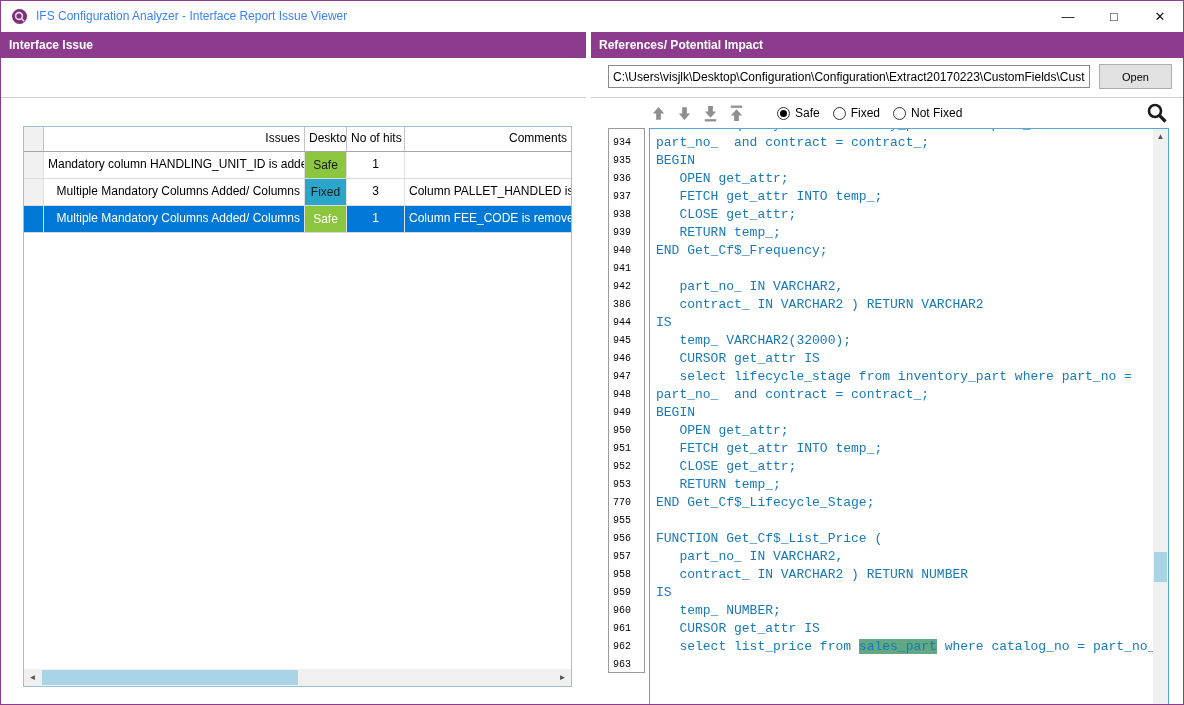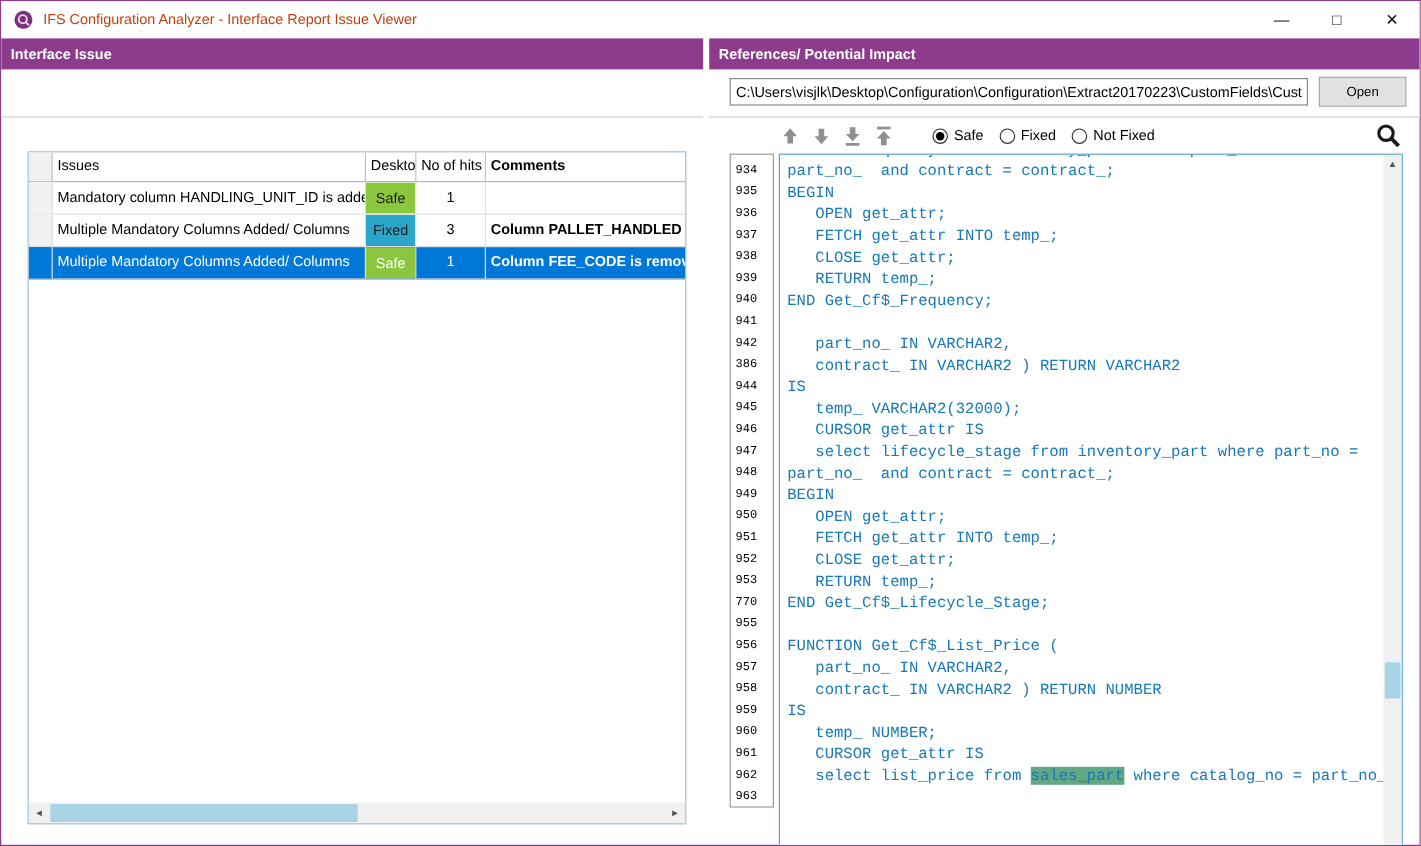--- a/index.html
+++ b/index.html
@@ -4,21 +4,21 @@
 <style>
   html,body{margin:0;padding:0;background:#c9c9c9;}
   .window{
     position:relative;width:1182px;height:703px;margin:0 auto;
     border:1px solid var(--purple,#8d3c8d);background:#fff;
     font-family:"Liberation Sans",sans-serif;color:#000;overflow:hidden;
   }
   
   .titlebar{position:absolute;left:0;top:0;width:100%;height:30px;background:#fff;display:flex;align-items:center;}
   .app-icon{margin:0 8px 0 10px;width:17px;height:17px;flex:0 0 auto;}
-  .title-text{font-size:12px;color:#c2410c;}
+  .title-text{font-size:12px;color:#3b82f6;}
   .win-controls{position:absolute;right:0;top:0;height:30px;display:flex;}
   .win-btn{width:46px;height:30px;display:flex;align-items:center;justify-content:center;font-size:13px;color:#111;cursor:default;}
   
   .panel-header{position:absolute;top:31px;height:26px;background:var(--purple,#8d3c8d);color:#fff;
     font-size:12px;font-weight:bold;line-height:26px;padding-left:8px;box-sizing:border-box;}
   #hdr-left{left:0;width:585px;}
   #hdr-right{left:590px;width:592px;}
   
   .strip{position:absolute;top:57px;height:40px;background:#fff;border-bottom:1px solid #cfcfcf;box-sizing:border-box;}
   #strip-left{left:0;width:585px;}
@@ -35,22 +35,22 @@
   .radio{width:13px;height:13px;border:1px solid #333;border-radius:50%;margin-right:5px;position:relative;box-sizing:border-box;background:#fff;}
   .radio.checked::after{content:"";position:absolute;left:2px;top:2px;width:7px;height:7px;border-radius:50%;background:#000;}
   .search-btn{position:absolute;right:14px;top:3px;width:24px;height:24px;}
   
   .issues-table{position:absolute;left:22px;top:125px;width:549px;height:561px;box-sizing:border-box;
     border:1px solid #9ebfd4;background:#fff;overflow:hidden;font-size:12px;}
   .t-row,.t-head{display:grid;grid-template-columns:20px 261px 42px 58px 1fr;}
   .t-head{height:24px;line-height:23px;border-bottom:1px solid #a6a6a6;}
   .t-head .t-cell{border-right:1px solid #c3c3c3;}
   .t-row{height:26px;line-height:25px;border-bottom:1px solid #dadada;background:#fff;}
-  .t-cell{padding:0 4px;overflow:hidden;white-space:nowrap;box-sizing:border-box;border-right:1px solid #e0e0e0;}
-  .t-cell:last-child{border-right:none;font-weight:bold;}
+  .t-cell{padding:0 4px;overflow:hidden;white-space:nowrap;box-sizing:border-box;border-right:1px solid #e0e0e0;text-align:right;}
+  .t-cell:last-child{border-right:none;}
   .c-sel{background:#f1f1f1;padding:0;}
   .c-impact{padding:0;}
   .c-hits{text-align:center;}
   .badge{display:flex;width:100%;height:100%;align-items:center;justify-content:center;color:#1a1a1a;}
   .t-row.selected{background:var(--sel,#0078d7);color:#fff;}
   .t-row.selected .c-sel{background:var(--sel,#0078d7);}
   .t-row.selected .badge{color:#fff;}
   
   .hscroll{position:absolute;left:0;right:0;bottom:0;background:#f0f0f0;}
   .sb-arrow{position:absolute;color:#555;display:flex;align-items:center;justify-content:center;font-size:8px;line-height:1;}

